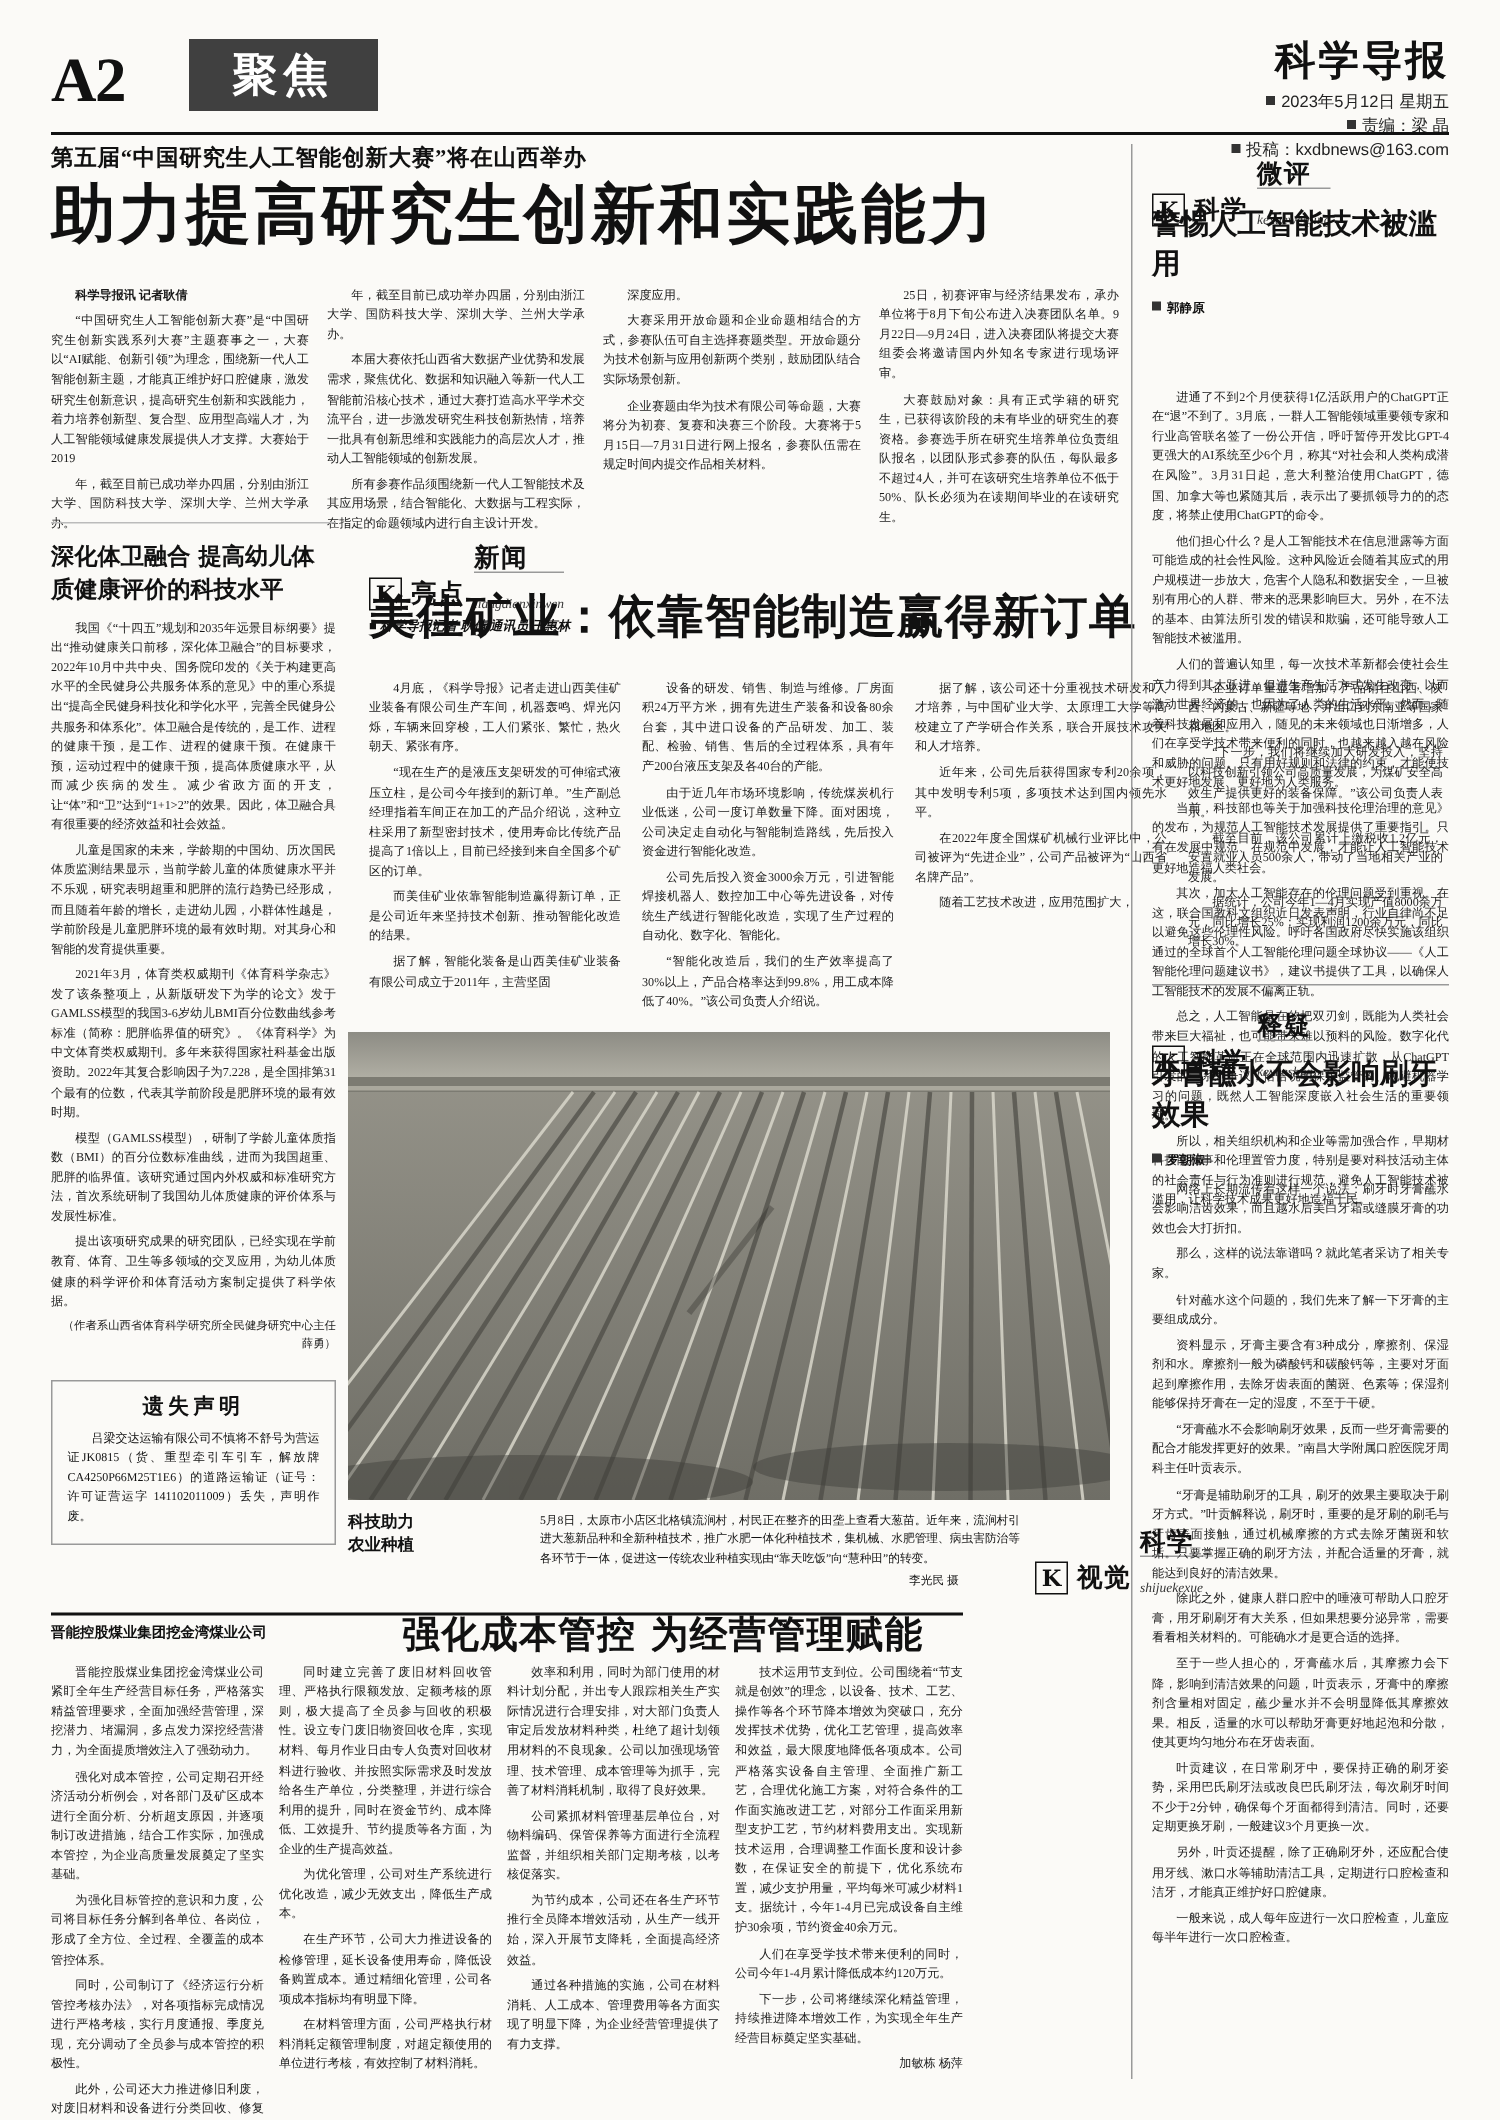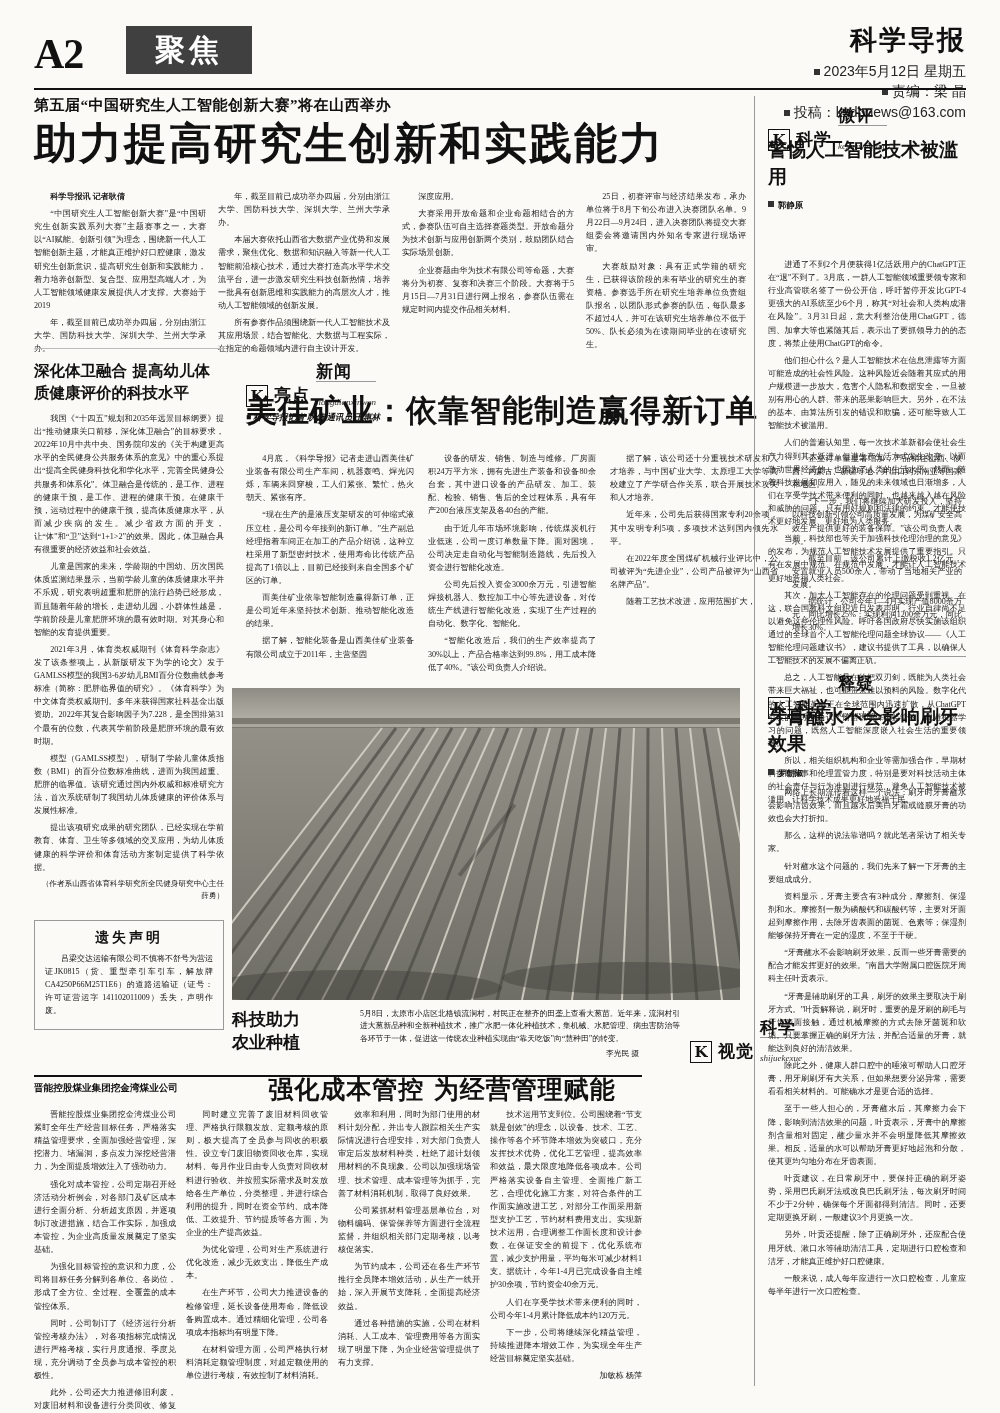--- a/index.html
+++ b/index.html
@@ -33,21 +33,21 @@
     font-family:"DejaVu Serif",serif;
   }
   .masthead-right{
     position:absolute;right:0;top:-2px;width:310px;text-align:right;
   }
   .paper-name{
     font-size:27px;font-weight:bold;letter-spacing:2px;
     font-family:"DejaVu Serif",serif;
     margin-bottom:3px;
   }
-  .mast-meta{font-size:14px;line-height:1.45;color:#222;font-family:"Liberation Sans",sans-serif;}
+  .mast-meta{font-size:11px;line-height:1.45;color:#222;font-family:"Liberation Sans",sans-serif;}
   .mast-meta div{white-space:nowrap;}
   .mast-meta .sq{display:inline-block;width:6px;height:6px;background:#333;margin-right:4px;vertical-align:1px;}
   .rule-top{
     position:absolute;left:34px;top:88px;width:932px;height:0;
     border-top:2px solid #111;
   }
   
   .kicker{
     position:absolute;left:34px;top:96px;width:700px;
     font-size:15px;font-weight:bold;letter-spacing:.5px;
@@ -116,21 +116,21 @@
   #hl-c4{left:792px;top:452px;width:170px;height:218px;}
 
   
   .photo{
     position:absolute;left:232px;top:688px;width:508px;height:312px;
     overflow:hidden;background:#6b6b63;
   }
   .photo svg{display:block;}
   .photo-caption-title{
     position:absolute;left:232px;top:1008px;width:120px;
-    font-size:17px;font-weight:bold;line-height:1.35;
+    font-size:11px;font-weight:bold;line-height:1.35;
     font-family:"DejaVu Serif",serif;
   }
   .photo-caption-body{
     position:absolute;left:360px;top:1008px;width:320px;
     font-size:7.8px;line-height:1.6;text-align:justify;
   }
   .photo-credit{position:absolute;left:606px;top:1048px;font-size:7.8px;}
   #vis-hdr{left:690px;top:1016px;}
 
   

